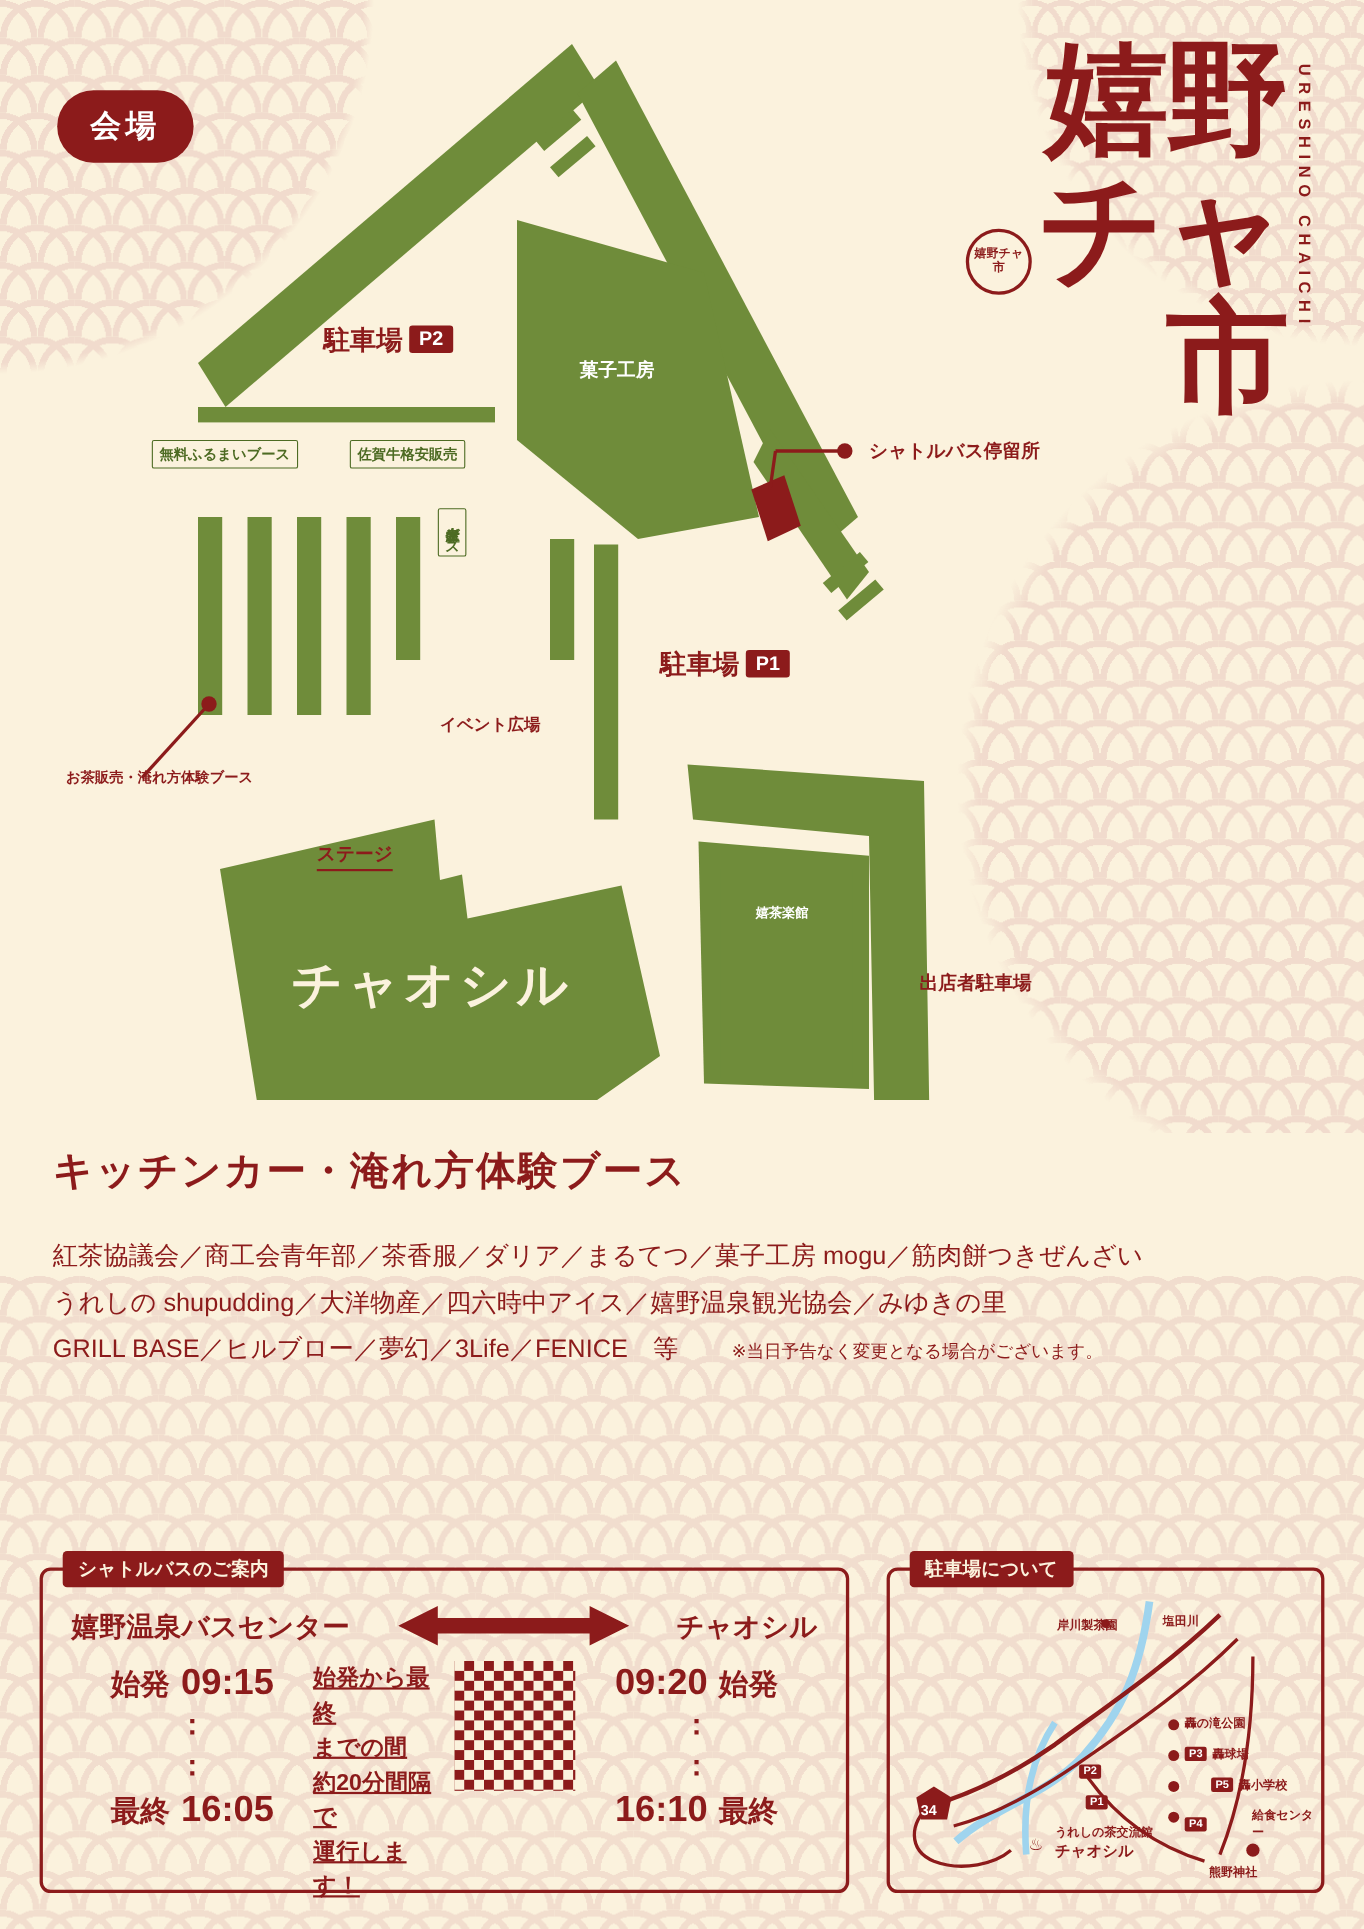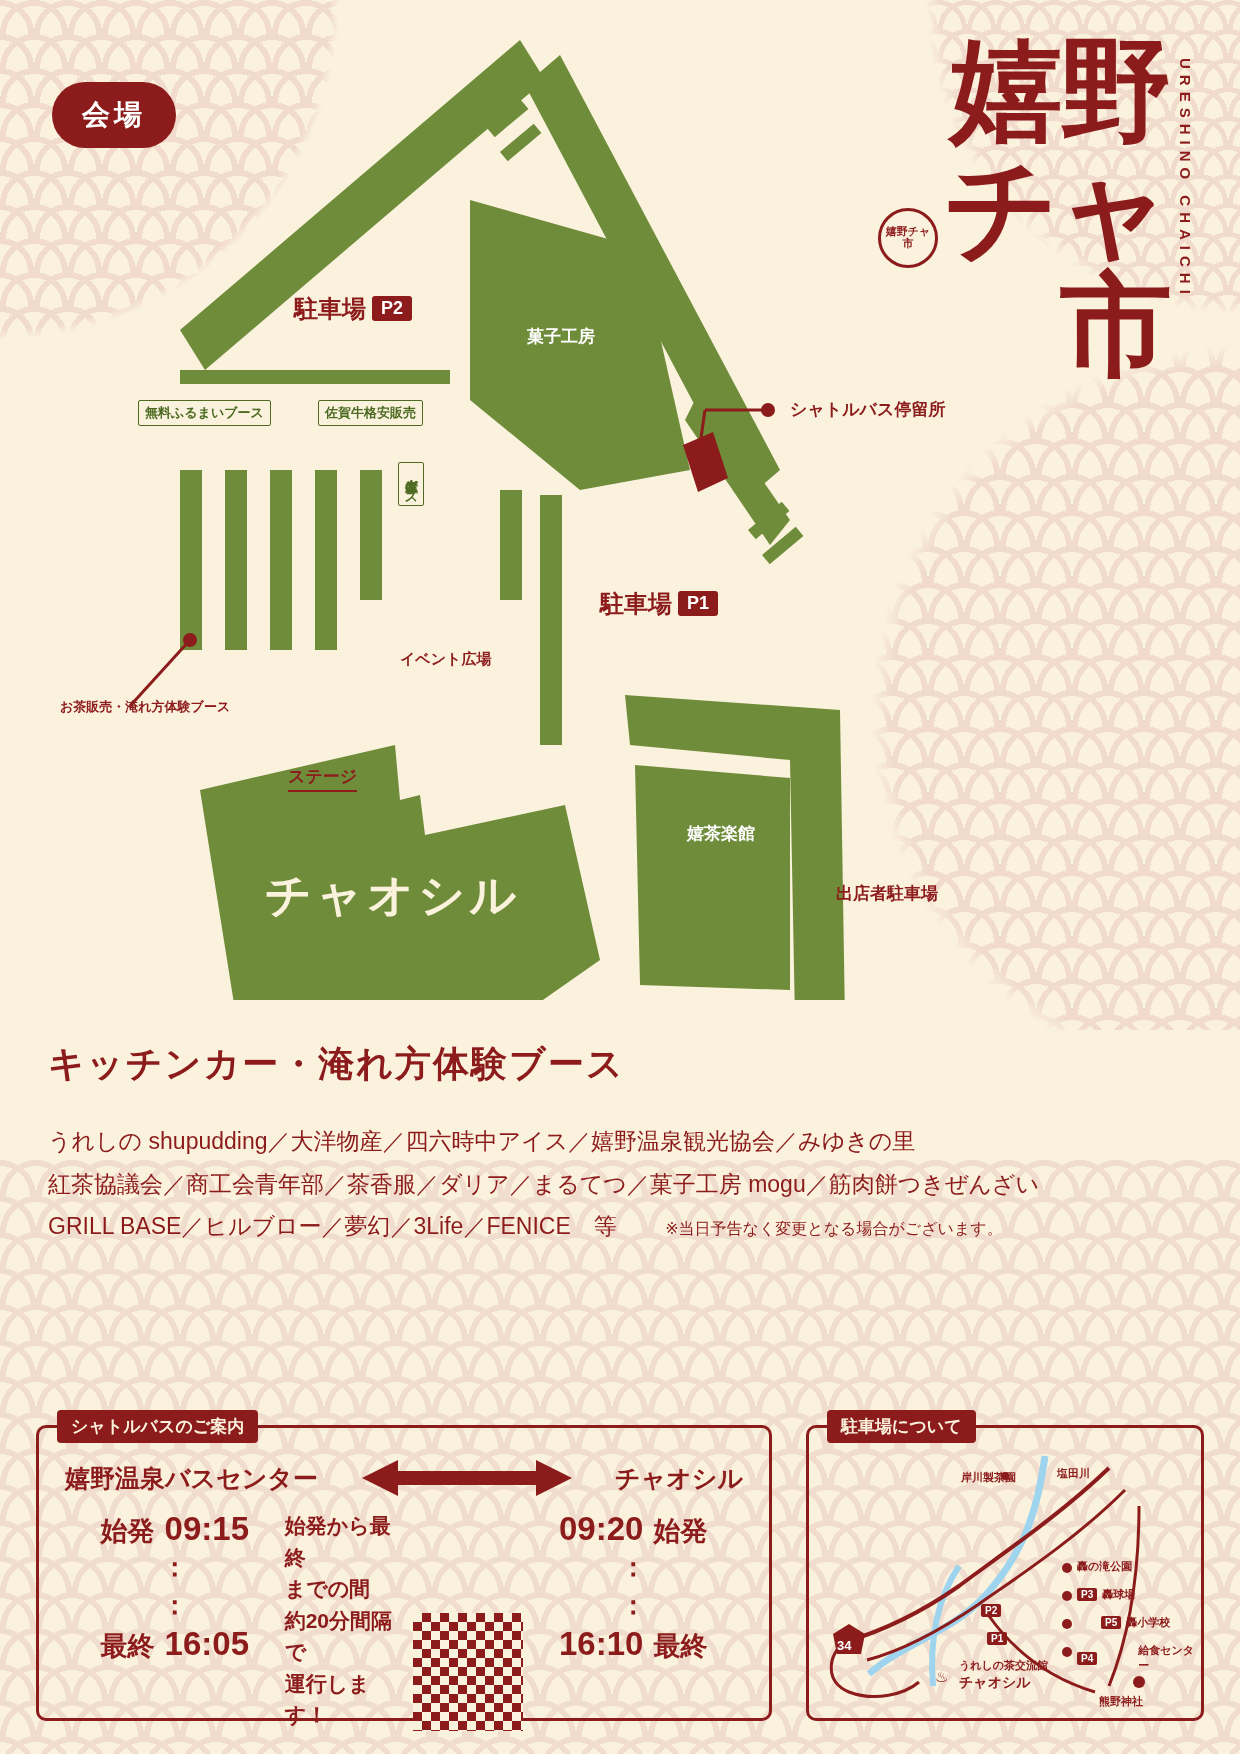--- a/index.html
+++ b/index.html
@@ -112,21 +112,21 @@
   .park{left:806px;top:1425px;width:392px;height:290px;}
 
   .bus-row1{position:absolute;top:30px;left:0;width:100%;display:flex;align-items:center;justify-content:space-between;padding:0 26px;box-sizing:border-box;}
   .bus-place{font-size:25px;font-weight:bold;color:#8c1b1b;}
   .arrow-wrap{flex:1;display:flex;align-items:center;justify-content:center;padding:0 14px;}
   .bus-times{position:absolute;top:82px;left:0;width:100%;display:flex;justify-content:space-between;padding:0 26px;box-sizing:border-box;}
   .time-col{display:flex;flex-direction:column;align-items:center;width:230px;}
   .time-line{font-size:27px;font-weight:bold;color:#8c1b1b;display:flex;align-items:baseline;gap:10px;}
   .time-num{font-size:33px;}
   .dots{font-size:26px;font-weight:bold;color:#8c1b1b;line-height:1.15;margin:4px 0;}
-  .mid-col{width:250px;display:flex;align-items:flex-end;gap:8px;}
+  .mid-col{width:250px;display:flex;align-items:flex-start;gap:8px;text-decoration:underline;}
   .mid-text{font-size:21px;font-weight:bold;color:#8c1b1b;line-height:1.5;}
   .qr{width:118px;height:118px;background:#8c1b1b;}
 
   .map-mini{position:absolute;left:0;top:18px;width:100%;height:266px;}
   .mini-lbl{position:absolute;font-size:11px;color:#8c1b1b;font-weight:bold;white-space:nowrap;}
   .mini-chip{
     display:inline-block;background:#8c1b1b;color:#fff;font-size:10px;font-weight:bold;
     padding:1px 4px;border-radius:2px;
   }
   .mini-row{position:absolute;display:flex;align-items:center;gap:5px;font-size:11px;color:#8c1b1b;font-weight:bold;}
@@ -206,28 +206,28 @@
 
   <div class="map-label lbl-white" style="left:527px;top:325px;">菓子工房</div>
   <div class="map-label lbl-red" style="left:790px;top:398px;">シャトルバス停留所</div>
 
   <div class="map-label lbl-small-red" style="left:400px;top:650px;font-size:15px;">イベント広場</div>
   <div class="map-label lbl-small-red" style="left:60px;top:698px;">お茶販売・淹れ方体験ブース</div>
 
   <div class="map-label stage-lbl" style="left:288px;top:765px;">ステージ</div>
   <div class="map-label chaosiru" style="left:265px;top:865px;">チャオシル</div>
 
-  <div class="map-label lbl-white" style="left:687px;top:822px;font-size:17px;">嬉茶楽館</div>
+  <div class="map-label lbl-white" style="left:687px;top:822px;font-size:12px;">嬉茶楽館</div>
   <div class="map-label lbl-red" style="left:836px;top:882px;">出店者駐車場</div>
 </div>
 
 <div class="vendors-title">キッチンカー・淹れ方体験ブース</div>
 <div class="vendors-lines">
+  <div>紅茶協議会／商工会青年部／茶香服／ダリア／まるてつ／菓子工房 mogu／筋肉餅つきぜんざい</div>
   <div>うれしの shupudding／大洋物産／四六時中アイス／嬉野温泉観光協会／みゆきの里</div>
-  <div>紅茶協議会／商工会青年部／茶香服／ダリア／まるてつ／菓子工房 mogu／筋肉餅つきぜんざい</div>
   <div>
     <span>GRILL BASE／ヒルブロー／夢幻／3Life／FENICE　等</span>
     <span class="note">※当日予告なく変更となる場合がございます。</span>
   </div>
 </div>
 
 <div class="panel bus">
   <div class="panel-title">シャトルバスのご案内</div>
 
   <div class="bus-row1">

